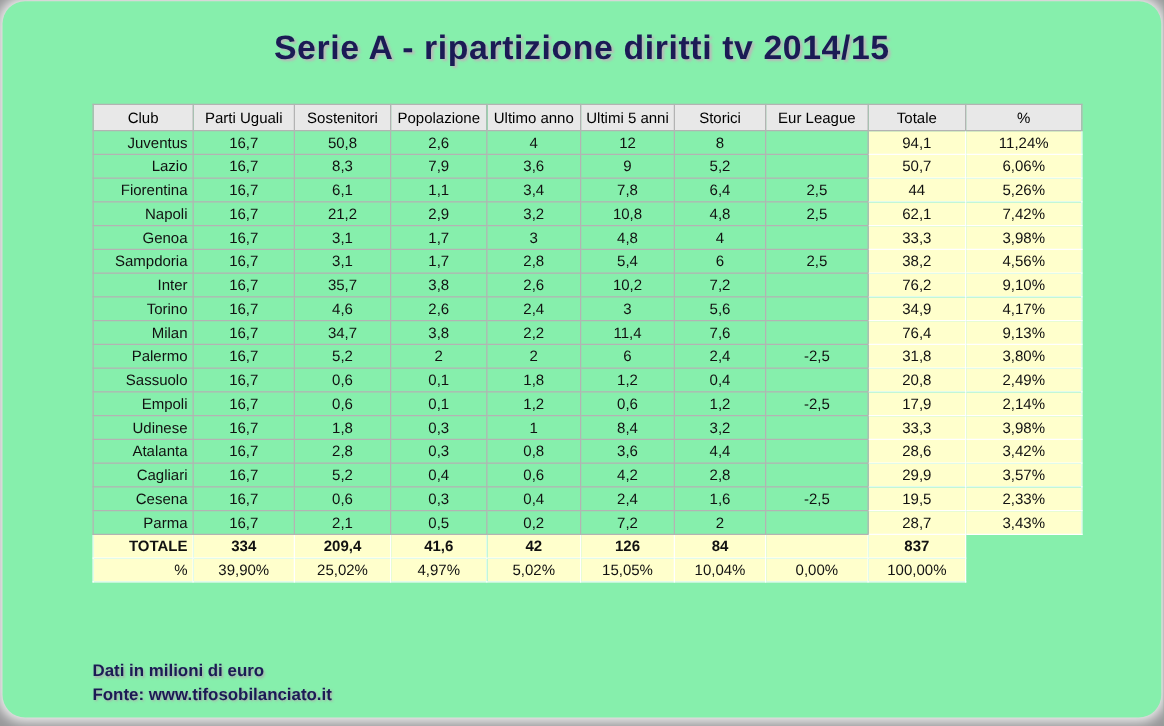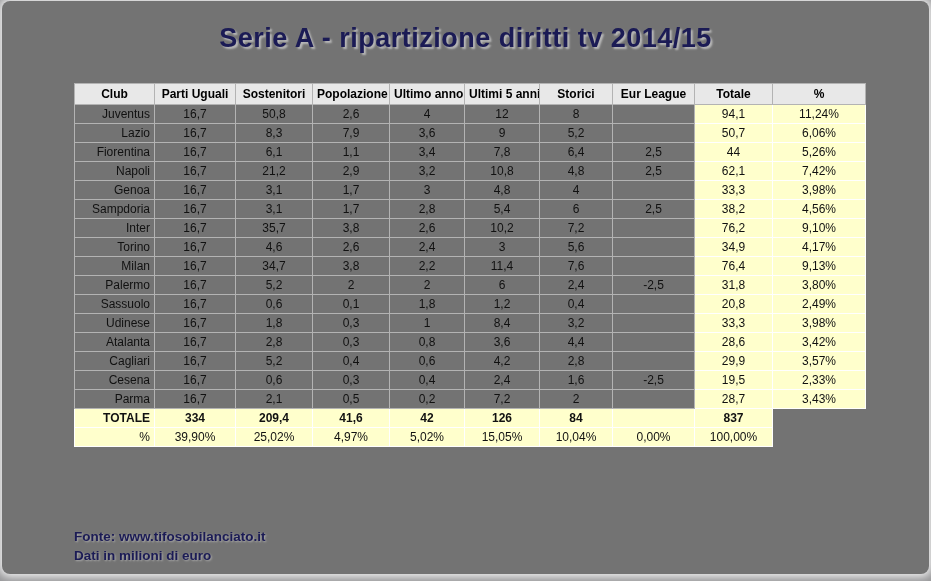--- a/index.html
+++ b/index.html
@@ -6,22 +6,22 @@
   html, body {
     width: 931px; height: 581px;
     font-family: "Liberation Sans", sans-serif;
     background: #98989a;
     overflow: hidden;
   }
   .stage { position: relative; width: 931px; height: 581px; }
   .card {
     position: absolute;
     left: 2px; right: 2px; top: 1px; bottom: 7px;
-    background: #737373;
-    border-radius: 8px;
+    background: #86efac;
+    border-radius: 18px;
     box-shadow: 0 0 9px 3px rgba(255,255,255,0.85);
   }
   .page-title {
     position: absolute;
     left: 0; top: 22px; width: 100%;
     text-align: center;
     font-size: 27px;
     font-weight: bold;
     color: #1b1b55;
     letter-spacing: 0.5px;
@@ -40,21 +40,21 @@
     border: 1px solid #b3b3b3;
     height: 19px;
     padding: 0 4px;
     text-align: center;
     white-space: nowrap;
     overflow: hidden;
   }
   table.rights thead th {
     height: 21px;
     background: #e8e8e8;
-    font-weight: bold;
+    font-weight: normal;
     color: #000;
   }
   table.rights td:first-child { text-align: right; }
   table.rights td.yellow {
     background: #ffffcc;
     border-color: #ffffff;
   }
   tr.totals-row td { font-weight: bold; }
   tr.totals-row td.no-cell, tr.percent-row td.no-cell {
     border: none; background: transparent;
@@ -231,20 +231,32 @@
             <td>0,6</td>
             <td>0,1</td>
             <td>1,8</td>
             <td>1,2</td>
             <td>0,4</td>
             <td></td>
             <td class="yellow">20,8</td>
             <td class="yellow">2,49%</td>
           </tr>
           <tr>
+            <td>Empoli</td>
+            <td>16,7</td>
+            <td>0,6</td>
+            <td>0,1</td>
+            <td>1,2</td>
+            <td>0,6</td>
+            <td>1,2</td>
+            <td>-2,5</td>
+            <td class="yellow">17,9</td>
+            <td class="yellow">2,14%</td>
+          </tr>
+          <tr>
             <td>Udinese</td>
             <td>16,7</td>
             <td>1,8</td>
             <td>0,3</td>
             <td>1</td>
             <td>8,4</td>
             <td>3,2</td>
             <td></td>
             <td class="yellow">33,3</td>
             <td class="yellow">3,98%</td>
@@ -318,18 +330,18 @@
             <td class="yellow">15,05%</td>
             <td class="yellow">10,04%</td>
             <td class="yellow">0,00%</td>
             <td class="yellow">100,00%</td>
             <td class="no-cell"></td>
           </tr>
         </tbody>
     </table>
 
     <div class="footer">
+      <div>Dati in milioni di euro</div>
       <div>Fonte: www.tifosobilanciato.it</div>
-      <div>Dati in milioni di euro</div>
     </div>
 
   </div>
 </div>
 
 </body></html>

